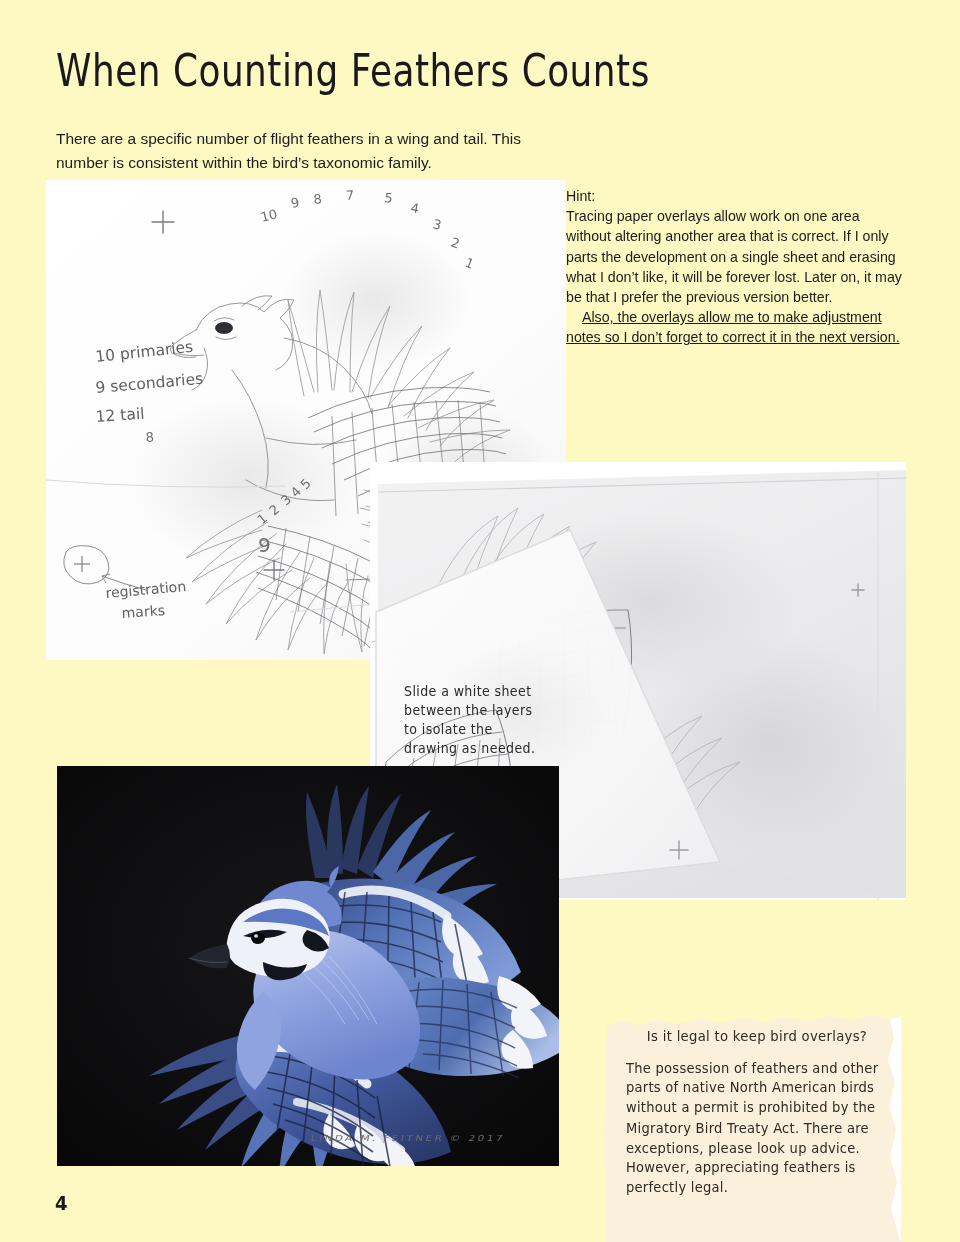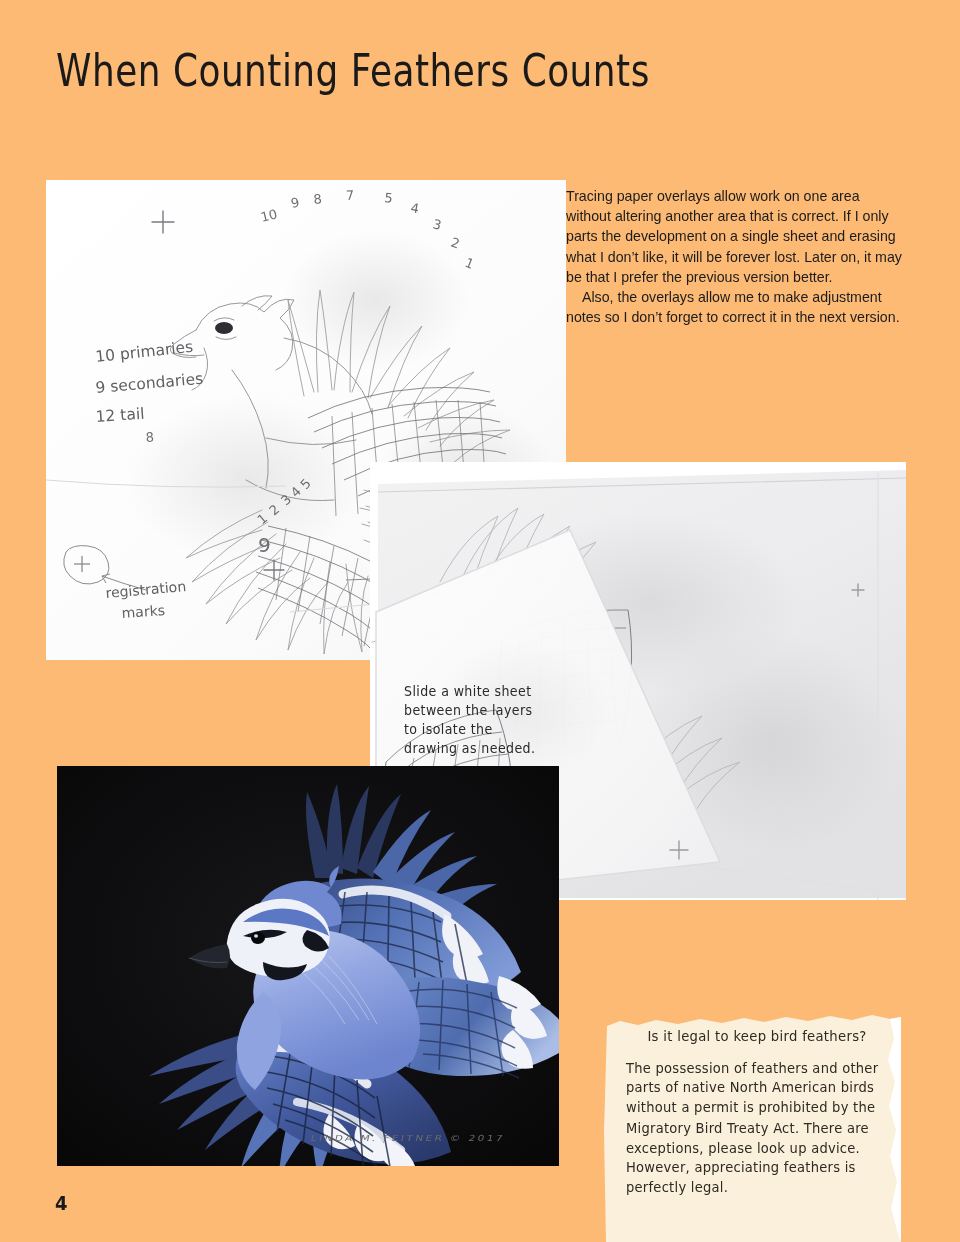--- a/index.html
+++ b/index.html
@@ -2,21 +2,21 @@
 <html><head>
 <meta charset="utf-8">
 <style>
   * { box-sizing: border-box; margin: 0; padding: 0; }
   html, body {
     width: 960px; height: 1242px;
     background: #ffffff;
     font-family: "Liberation Sans", sans-serif;
     overflow: hidden;
   }
-  .page { position: relative; width: 960px; height: 1242px; background: #fdba74; padding-left: 48px; }
+  .page { position: relative; width: 960px; height: 1242px; background: #fef9c3; padding-left: 48px; }
 
   
   .title {
     position: absolute; left: 56px; top: 46px;
     font-family: "DejaVu Sans", sans-serif;
     font-size: 37px; font-weight: 400; color: #1a1a1a;
     letter-spacing: 0.5px;
     transform: scaleY(1.18) scaleX(0.97);
     transform-origin: left top;
     white-space: nowrap;
@@ -27,21 +27,21 @@
     position: absolute; left: 56px; top: 127px; width: 480px;
     font-size: 15.5px; line-height: 24px; color: #1c1c1c;
   }
 
   
   .hint {
     position: absolute; left: 566px; top: 186px; width: 340px;
     font-size: 14.2px; line-height: 20.2px; color: #1c1c1c;
   }
   .hint .hint-label { display: block; }
-  .hint .hint-p2 { display: block; text-indent: 16px; }
+  .hint .hint-p2 { display: block; text-indent: 16px; text-decoration: underline; }
 
   
   .sketch-zone {
     position: absolute; left: 46px; top: 180px;
     width: 520px; height: 480px;
     overflow: hidden;
   }
   .sketch-svg { position: absolute; left: 0; top: 0; }
 
   
@@ -116,20 +116,21 @@
     transform: scaleY(1.04); transform-origin: left top;
   }
 </style>
 </head>
 <body>
 
 <div class="page">
 
   <div class="title">When Counting Feathers Counts</div>
 
+  <div class="intro">There are a specific number of flight feathers in a wing and tail. This number is consistent within the bird’s taxonomic family.</div>
 
   <div class="sketch-zone">
     <svg class="sketch-svg" width="520" height="480" viewBox="0 0 520 480">
       <defs>
         <linearGradient id="paperTone" x1="0" y1="0" x2="1" y2="1">
           <stop offset="0%" stop-color="#ffffff"></stop>
           <stop offset="60%" stop-color="#fcfcfc"></stop>
           <stop offset="100%" stop-color="#f4f4f4"></stop>
         </linearGradient>
         <radialGradient id="smudge1" cx="50%" cy="50%" r="50%">
@@ -278,20 +279,21 @@
         <text x="50" y="182" transform="rotate(-6 50 182)">10 primaries</text>
         <text x="50" y="213" transform="rotate(-5 50 213)">9 secondaries</text>
         <text x="50" y="242" transform="rotate(-4 50 242)">12 tail</text>
         <text x="60" y="418" transform="rotate(-5 60 418)" font-size="14">registration</text>
         <text x="76" y="438" transform="rotate(-4 76 438)" font-size="14">marks</text>
       </g>
     </svg>
   </div>
 
   <div class="hint">
+    <span class="hint-label">Hint:</span>
     <span>Tracing paper overlays allow work on one area without altering another area that is correct. If I only parts the development on a single sheet and erasing what I don’t like, it will be forever lost. Later on, it may be that I prefer the previous version better.</span>
     <span class="hint-p2">Also, the overlays allow me to make adjustment notes so I don’t forget to correct it in the next version.</span>
   </div>
 
   <div class="overlay-zone">
     <svg width="536" height="438" viewBox="0 0 536 438">
       <defs>
         <linearGradient id="sheetA" x1="0" y1="0" x2="0.6" y2="1">
           <stop offset="0%" stop-color="#f2f2f3"></stop>
           <stop offset="50%" stop-color="#ececee"></stop>
@@ -557,18 +559,18 @@
 
 
   <div class="page-number">4</div>
 
   <div class="note-box">
     <svg class="note-bg" width="297" height="230" viewBox="0 0 297 230">
       <path d="M3 14 L16 9 L34 13 L52 8 L74 12 L96 7 L118 11 L140 6 L160 10 L182 5 L204 9 L226 4 L248 8 L268 3 L286 7 L297 5 L297 230 L2 230 L0 120 L3 14 Z" fill="#faf0dc"></path>
       <path d="M286 7 L290 26 L284 48 L291 70 L285 94 L292 118 L286 144 L293 170 L287 196 L294 222 L297 230 L297 5 Z" fill="#ffffff"></path>
     </svg>
     <div class="note-inner">
-      <div class="note-title">Is it legal to keep bird feathers?</div>
+      <div class="note-title">Is it legal to keep bird overlays?</div>
       <div class="note-body">The possession of feathers and other parts of native North American birds without a permit is prohibited by the Migratory Bird Treaty Act. There are exceptions, please look up advice. However, appreciating feathers is perfectly legal.</div>
     </div>
   </div>
 
 </div>
 
 </body></html>

